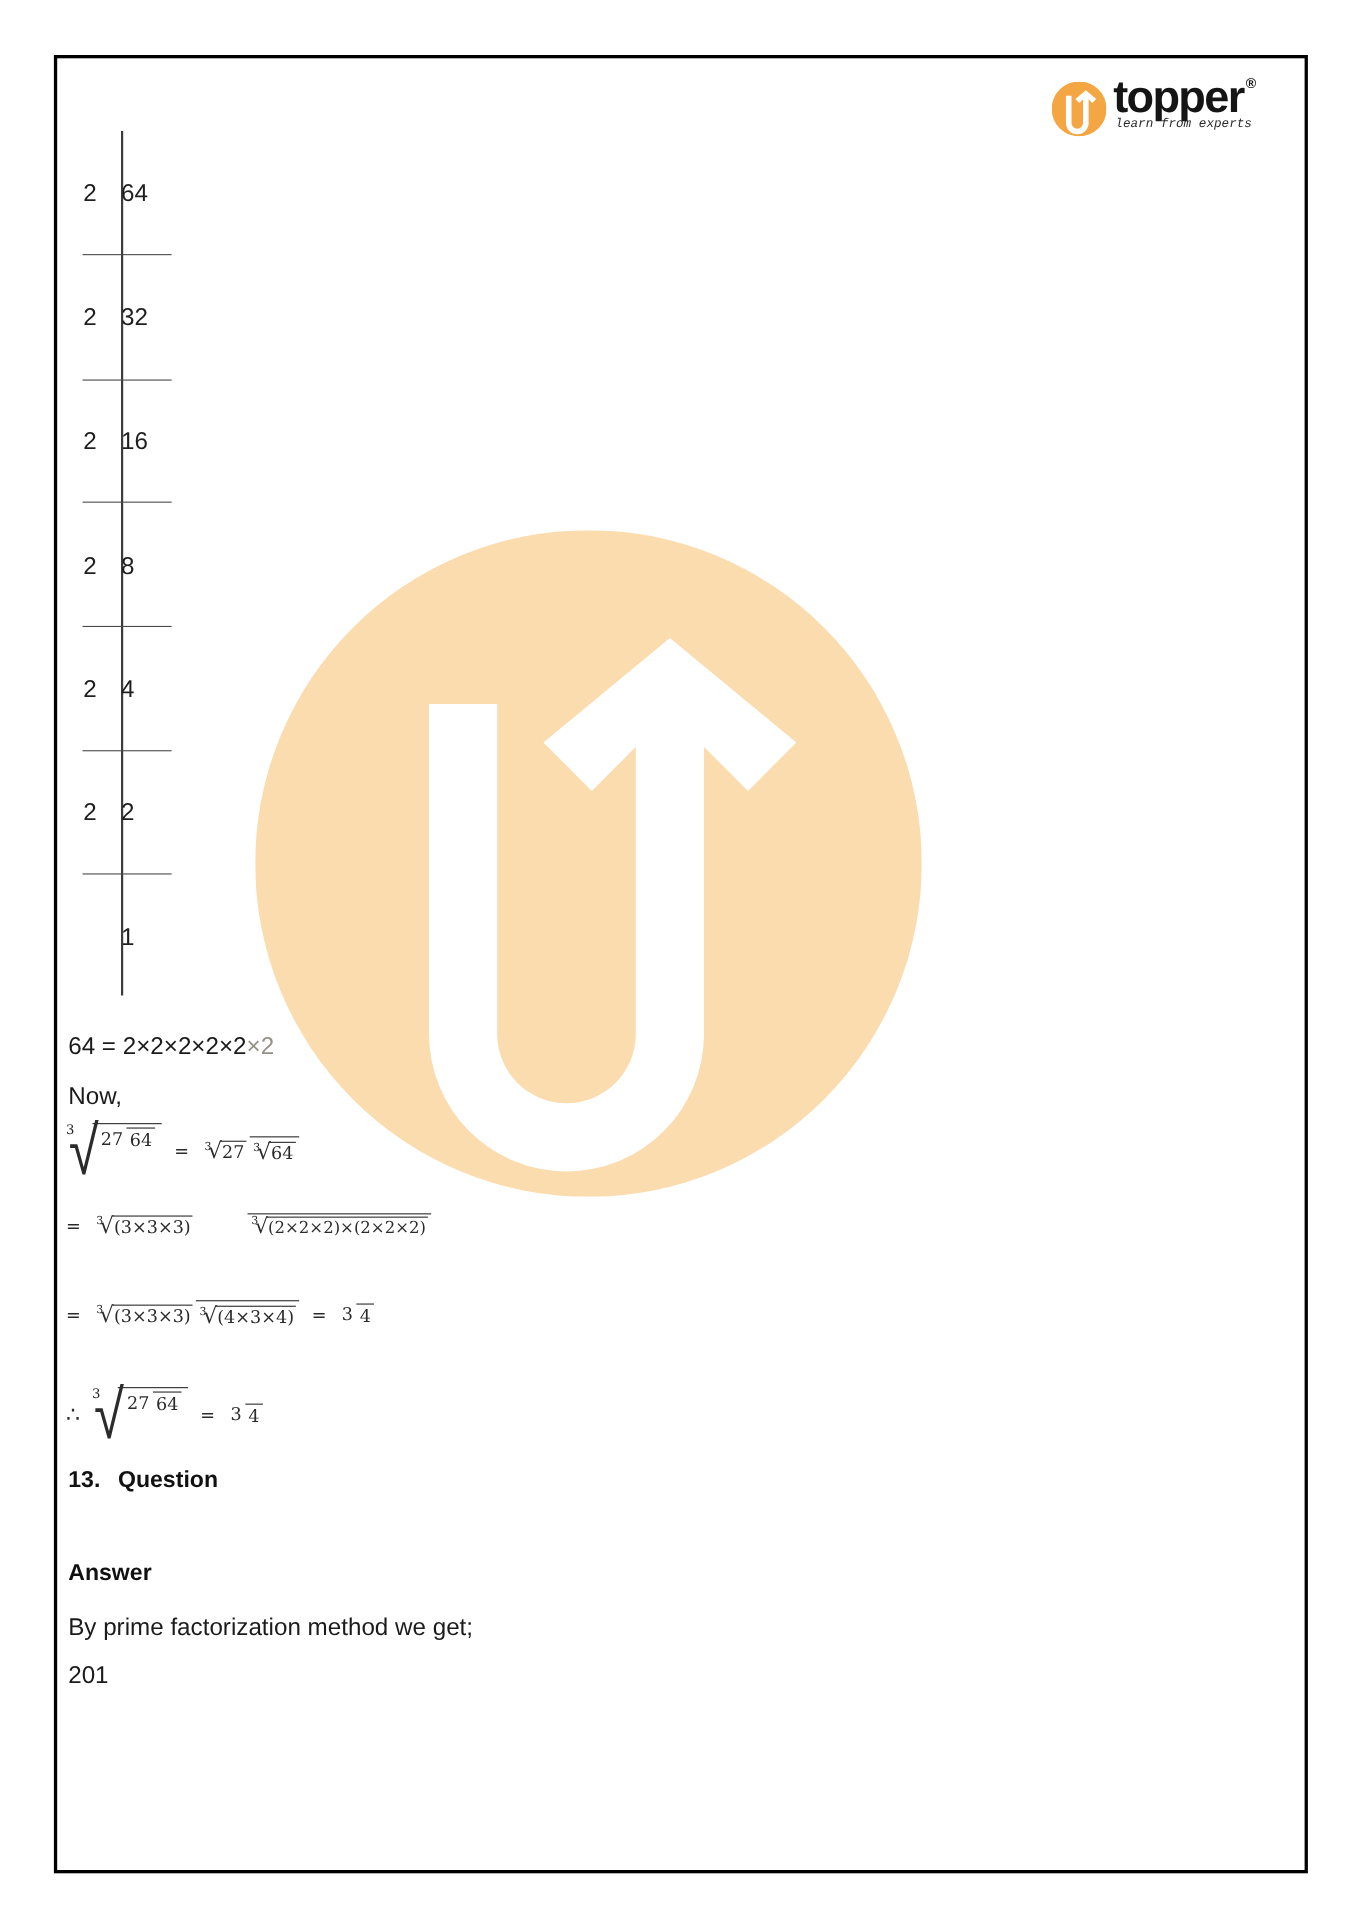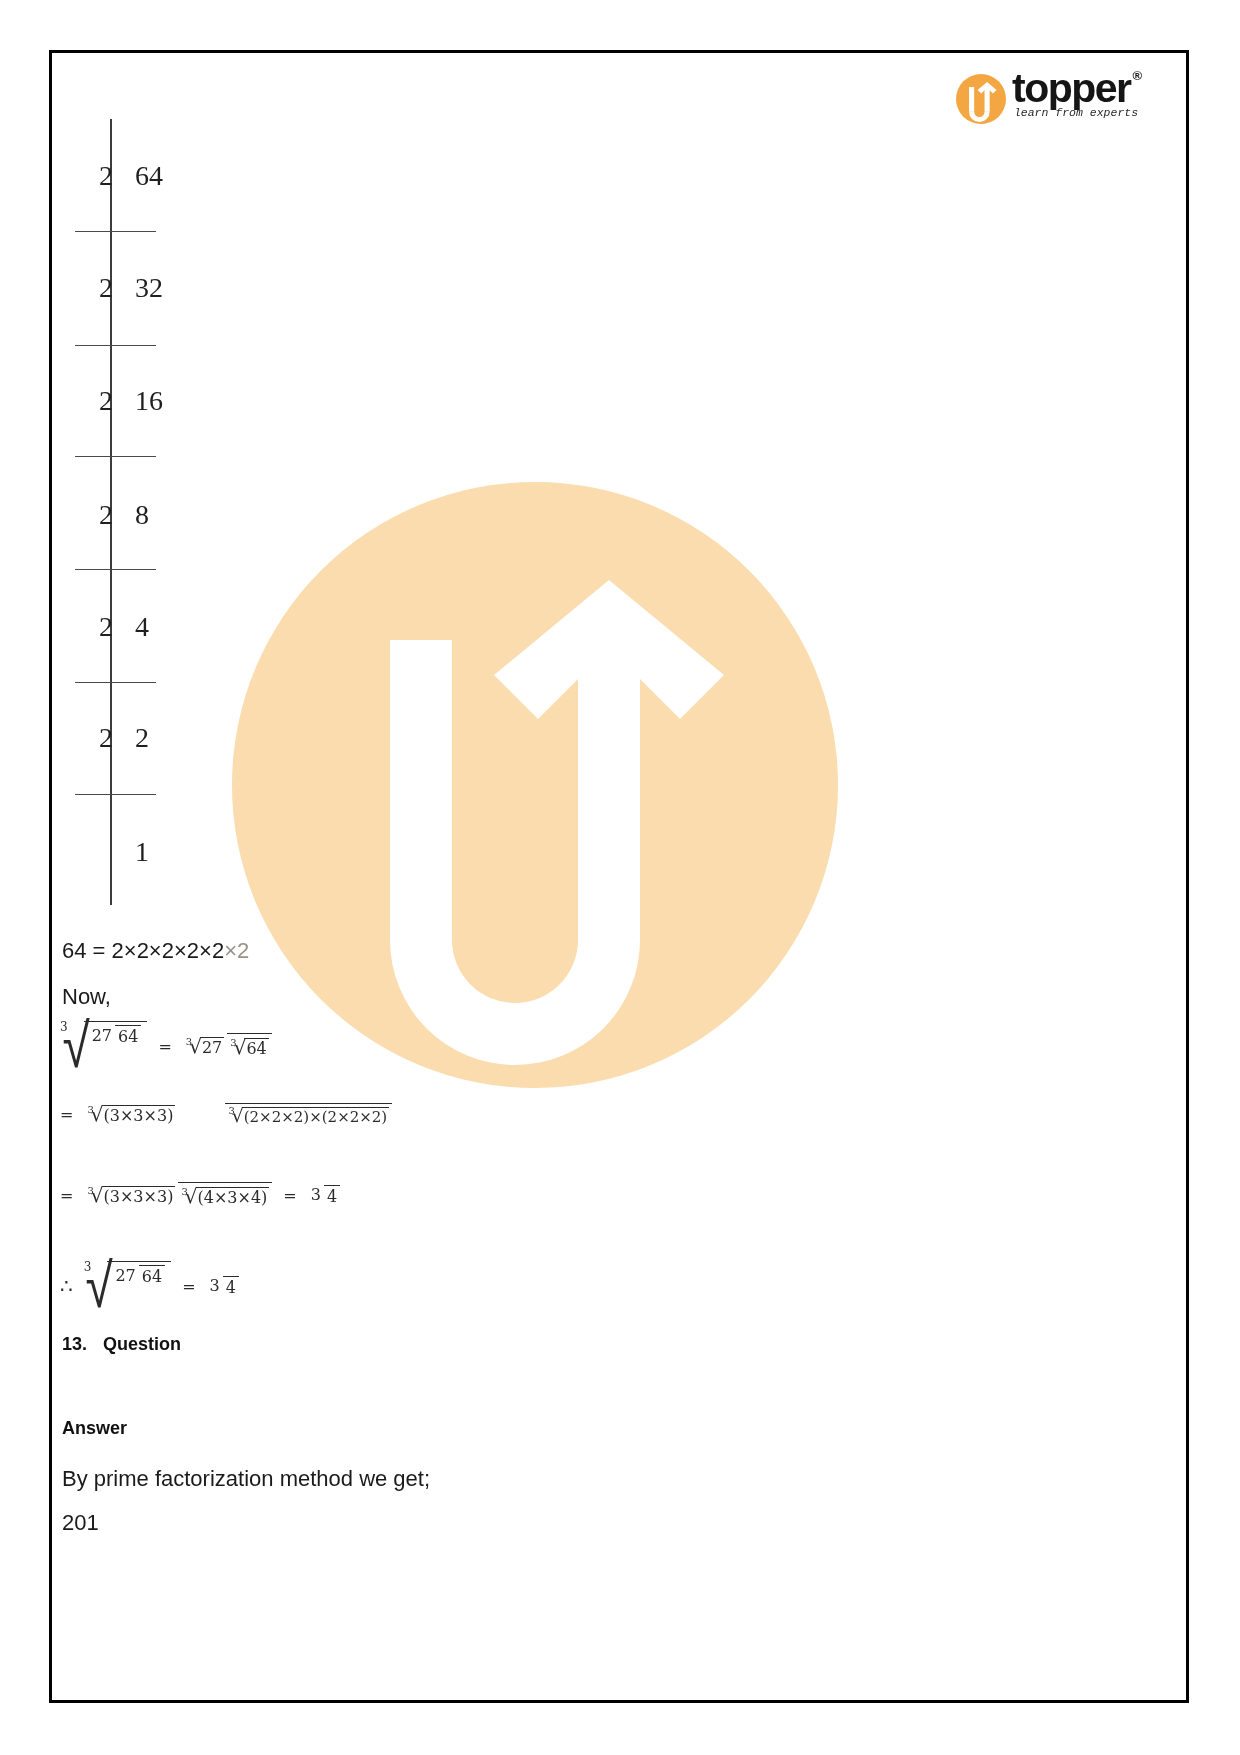--- a/index.html
+++ b/index.html
@@ -14,29 +14,29 @@
   .logo{position:absolute;left:956px;top:68px;display:flex;align-items:flex-start;z-index:2;
         --mark-bg:#F4A642;--mark-fg:#ffffff;}
   .logo-icon{width:50px;height:50px;margin-top:6px;}
   .logo-textcol{margin-left:6px;line-height:1;}
   .brand-name{font-size:41px;font-weight:bold;letter-spacing:-1.5px;color:#151515;}
   .registered{font-size:13px;font-weight:bold;color:#151515;vertical-align:22px;margin-left:2px;}
   .tagline{font-family:Liberation Mono, monospace;font-style:italic;font-size:11.5px;color:#2a2a2a;
            text-align:right;margin-top:-2px;padding-right:4px;}
   
   .tbl-vline{position:absolute;left:110px;top:119px;width:2px;height:786px;background:#3c3c3c;z-index:2;}
-  .tbl-row{position:absolute;left:73px;width:140px;height:36px;line-height:36px;z-index:2;
-           font-family:Liberation Serif, serif;font-size:28px;color:#1f1f1f;}
+  .tbl-row{position:absolute;left:48px;width:140px;height:36px;line-height:36px;z-index:2;
+           font-family:Liberation Sans, sans-serif;font-size:22px;color:#1f1f1f;}
   .tbl-row .dv{display:inline-block;width:40px;text-align:right;}
   .tbl-row .vl{display:inline-block;margin-left:22px;}
   .tbl-div{position:absolute;left:75px;width:81px;height:0;border-top:1.6px solid #4a4a4a;z-index:2;}
   
   .tline{position:absolute;left:62px;z-index:2;font-size:22px;color:#1b1b1b;}
   .tline .tail{color:#979288;}
-  .bold-line{font-weight:bold;font-size:18px;color:#111;}
+  .bold-line{font-weight:bold;font-size:21px;color:#111;}
   .q-label{margin-left:16px;}
   
   .formula{position:absolute;left:60px;display:flex;align-items:center;gap:11px;z-index:2;
            font-family:"DejaVu Serif",serif;font-size:16px;color:#2b2b2b;}
   .frac{display:inline-flex;flex-direction:row;align-items:center;vertical-align:middle;}
   .frac .den{border-top:1.4px solid #2b2b2b;padding:1px 3px 0 3px;}
   .frac .num{padding:0 3px 1px 3px;}
   .srad{white-space:nowrap;display:inline-block;}
   .srad .idx{font-size:10px;vertical-align:8px;margin-right:-3px;}
   .srad .sgn{font-size:1.25em;}

